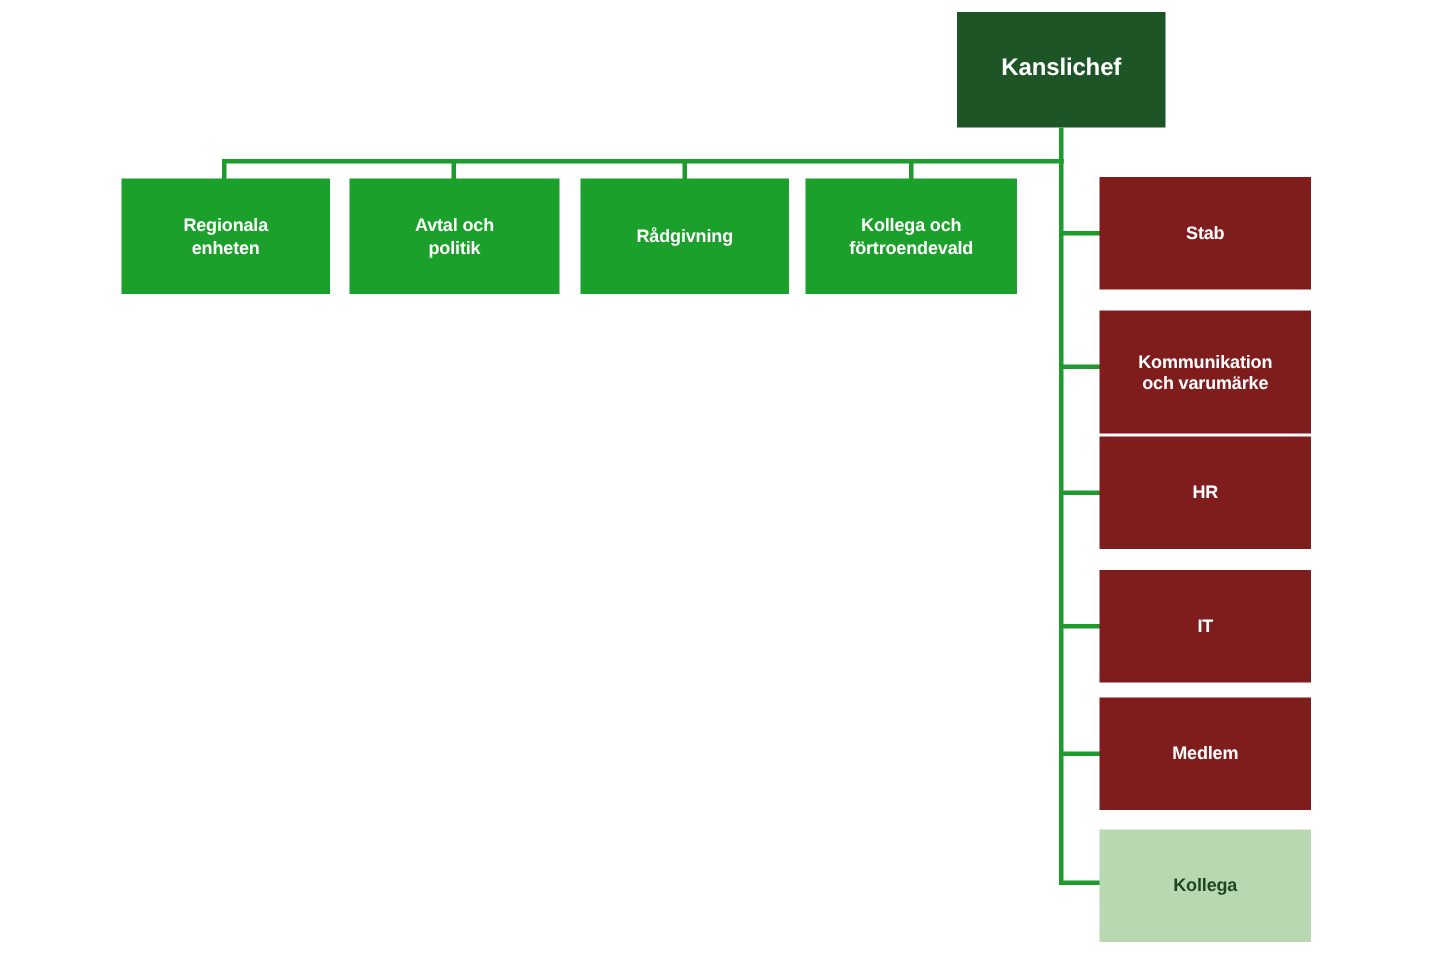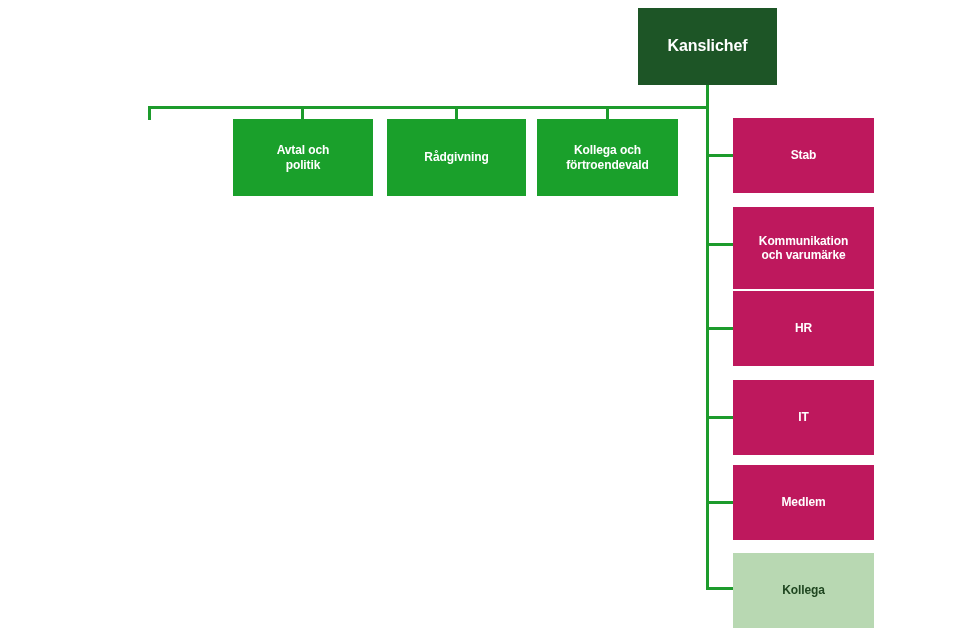--- a/index.html
+++ b/index.html
@@ -39,21 +39,21 @@
     background: #1d5526;
     color: #ffffff;
     font-size: 16px;
   }
   .node.unit {
     background: #1aa02b;
     color: #ffffff;
     font-size: 12px;
   }
   .node.staff {
-    background: #be185d;
+    background: #7f1d1d;
     color: #ffffff;
     font-size: 12px;
   }
   .node.muted {
     background: #b8d8b2;
     color: #1f4620;
     font-size: 12px;
     align-items: center;
   }
   .connector {
@@ -74,20 +74,24 @@
 
   <div class="connector v" style="left:706px; top:85px; height:24px;"></div>
 
   <div class="connector h" style="left:148px; top:106px; width:561px;"></div>
 
   <div class="connector v" style="left:148px; top:106px; height:14px;"></div>
   <div class="connector v" style="left:301px; top:106px; height:14px;"></div>
   <div class="connector v" style="left:455px; top:106px; height:14px;"></div>
   <div class="connector v" style="left:606px; top:106px; height:14px;"></div>
 
+  <div class="node unit" style="left:81px; top:119px; width:139px; height:77px;">
+    <span class="node-label">Regionala
+enheten</span>
+  </div>
   <div class="node unit" style="left:233px; top:119px; width:140px; height:77px;">
     <span class="node-label">Avtal och
 politik</span>
   </div>
   <div class="node unit" style="left:387px; top:119px; width:139px; height:77px;align-items:center;">
     <span class="node-label">Rådgivning</span>
   </div>
   <div class="node unit" style="left:537px; top:119px; width:141px; height:77px;">
     <span class="node-label">Kollega och
 förtroendevald</span>

